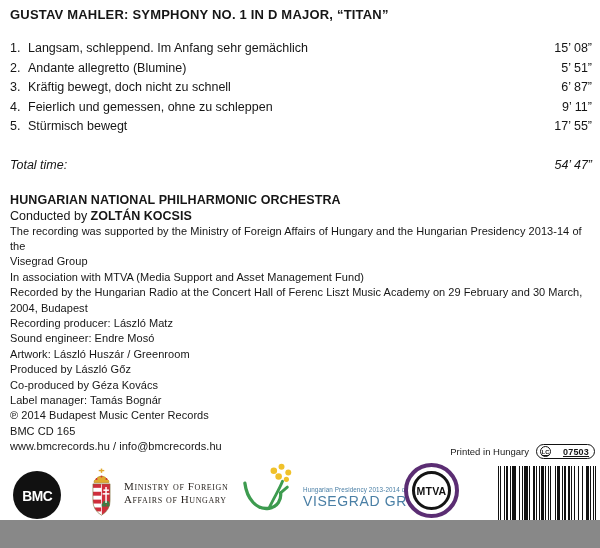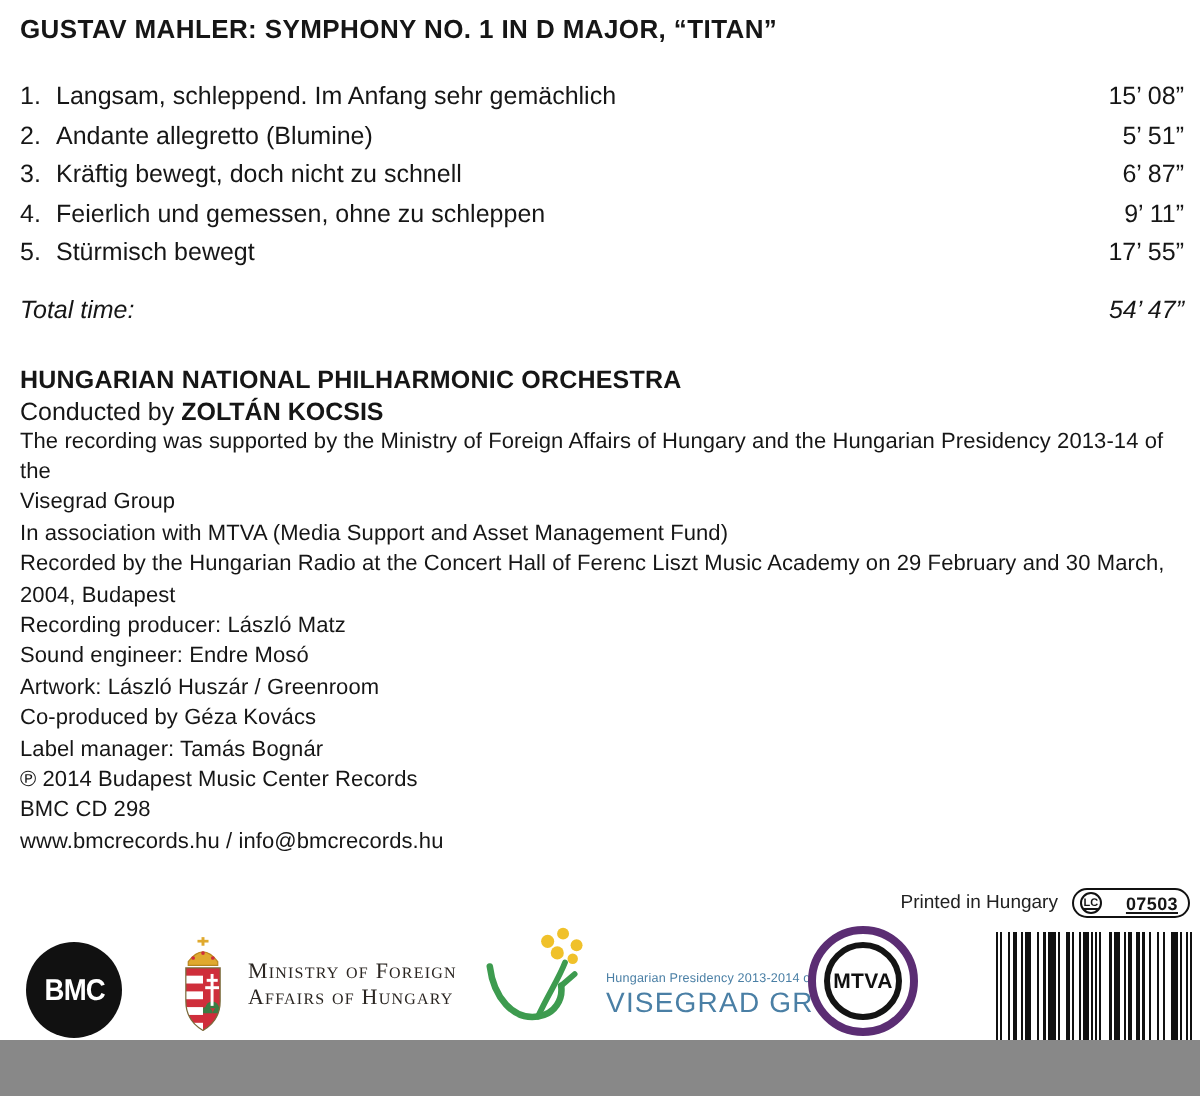--- a/index.html
+++ b/index.html
@@ -19,21 +19,21 @@
   .tracks{margin-top:17px;}
   .track-row{
     display:flex;align-items:baseline;
     font-size:12.5px;line-height:19.5px;
   }
   .track-num{width:18px;flex:0 0 18px;}
   .track-time{margin-left:auto;}
   .total-row{
     display:flex;align-items:flex-end;
     font-size:12.5px;font-style:italic;line-height:16px;
-    margin-top:10px;
+    margin-top:20px;
   }
   .total-time{margin-left:auto;}
   .orchestra{
     margin-top:19px;
     font-size:12.5px;font-weight:bold;line-height:16px;letter-spacing:.1px;
   }
   .conducted{font-size:12.5px;line-height:16px;}
   .credits{
     margin-top:0;
     font-size:11px;line-height:15.4px;letter-spacing:.05px;
@@ -154,24 +154,25 @@
 
   <div class="credits" id="credits">
       <div>The recording was supported by the Ministry of Foreign Affairs of Hungary and the Hungarian Presidency 2013-14 of the</div>
       <div>Visegrad Group</div>
       <div>In association with MTVA (Media Support and Asset Management Fund)</div>
       <div>Recorded by the Hungarian Radio at the Concert Hall of Ferenc Liszt Music Academy on 29 February and 30 March,</div>
       <div>2004, Budapest</div>
       <div>Recording producer: László Matz</div>
       <div>Sound engineer: Endre Mosó</div>
       <div>Artwork: László Huszár / Greenroom</div>
+      <div>Produced by László Gőz</div>
       <div>Co-produced by Géza Kovács</div>
       <div>Label manager: Tamás Bognár</div>
       <div>℗ 2014 Budapest Music Center Records</div>
-      <div>BMC CD 298</div>
+      <div>BMC CD 165</div>
       <div>www.bmcrecords.hu / info@bmcrecords.hu</div>
     </div>
 
   <div class="printed-row">
     <span class="printed">Printed in Hungary</span>
     <span class="lc-badge">
       <span class="lc-circle">LC</span>
       <span class="lc-num">07503</span>
     </span>
   </div>

